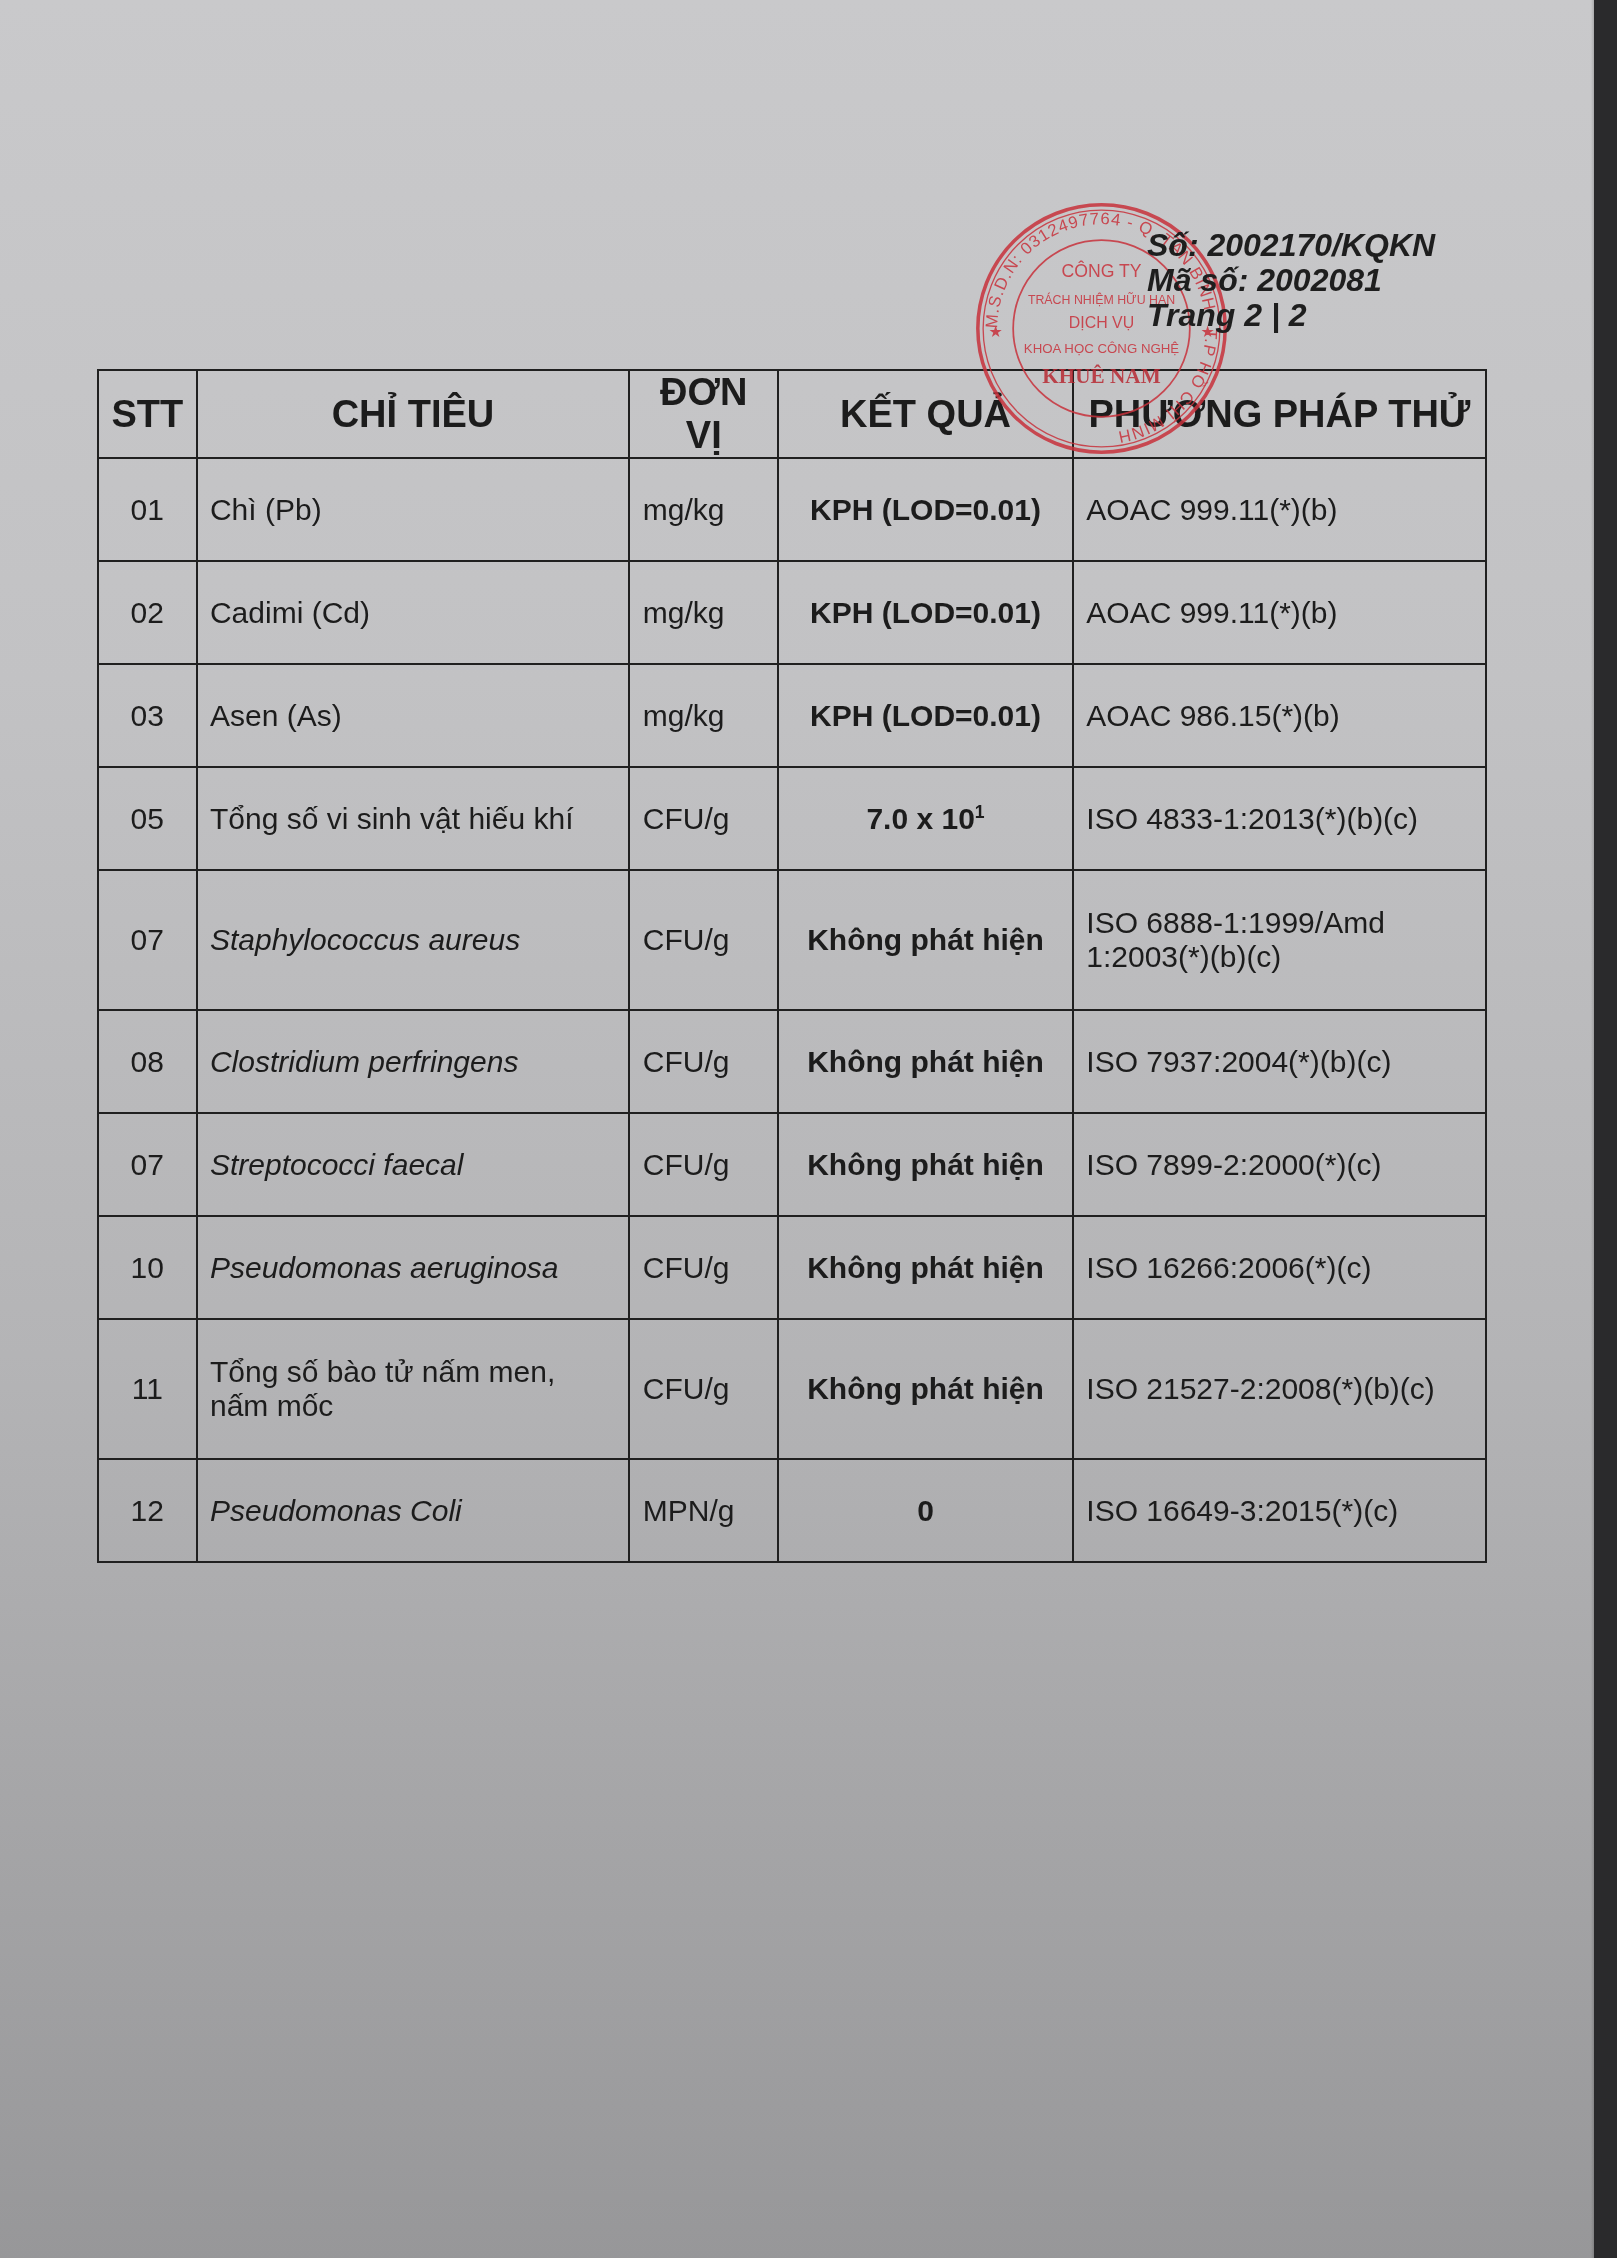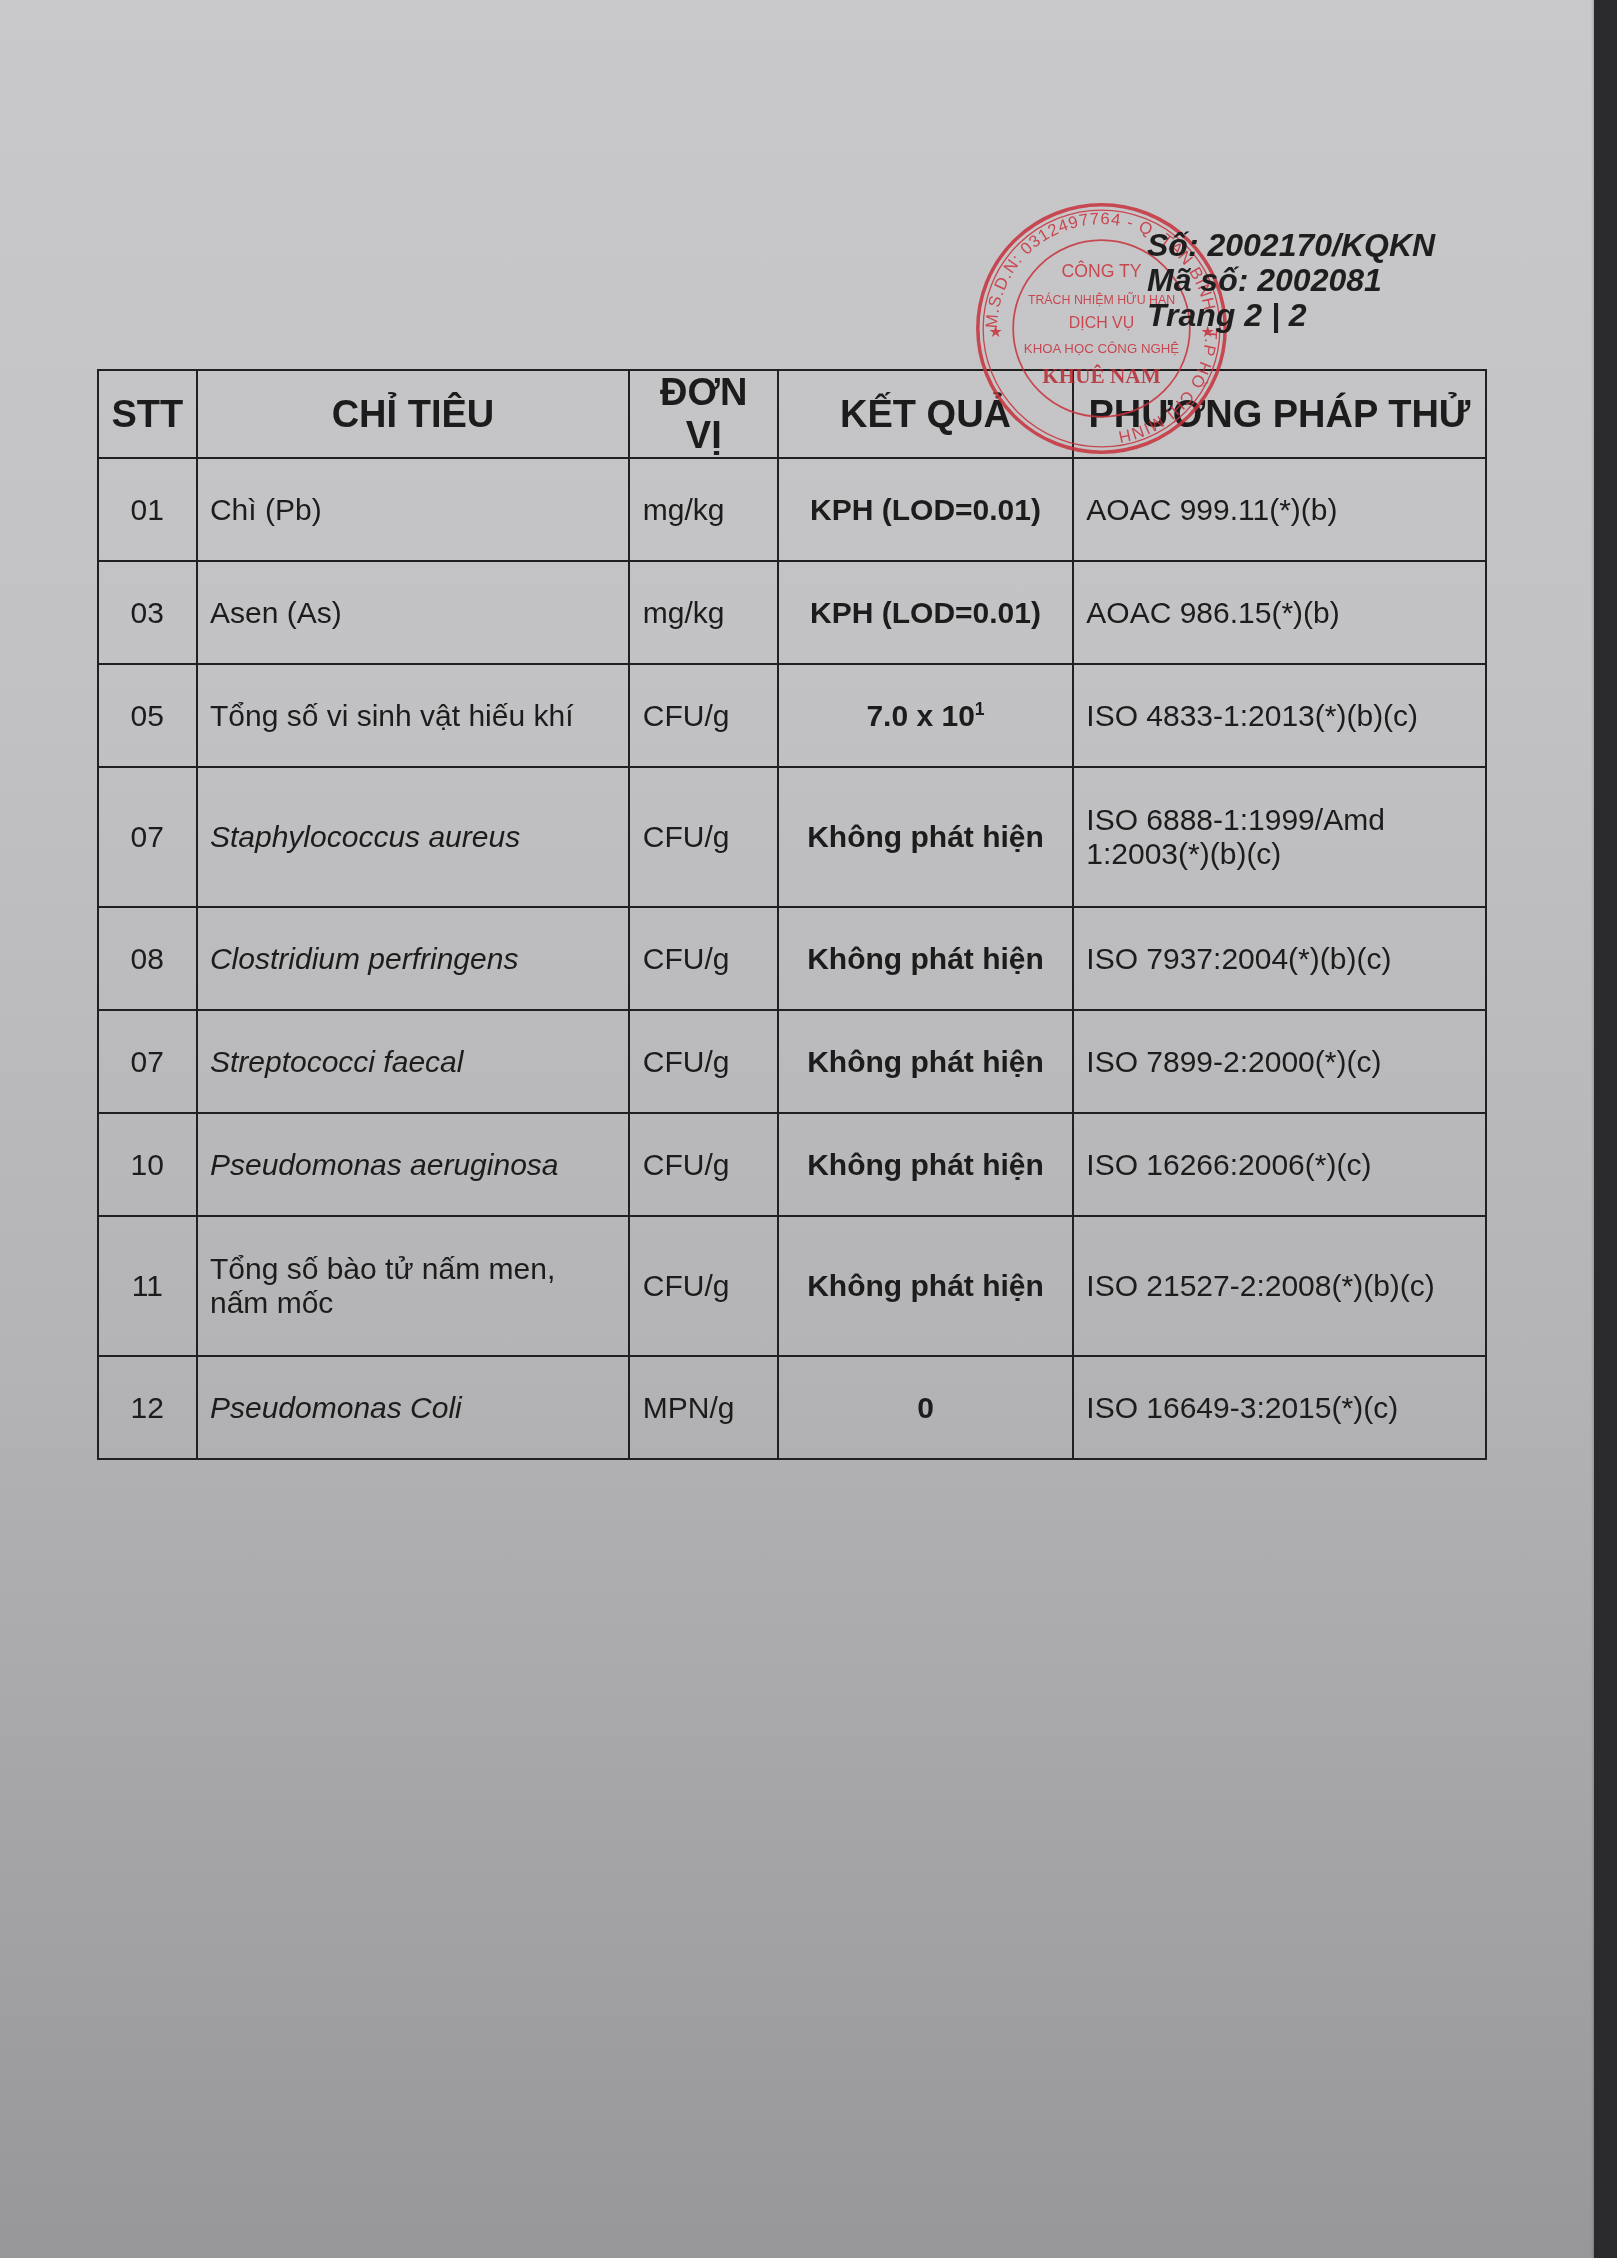--- a/index.html
+++ b/index.html
@@ -95,20 +95,27 @@
   </thead>
   <tbody>
     <tr>
       <td class="c-stt">01</td>
       <td class="c-name">Chì (Pb)</td>
       <td class="c-unit">mg/kg</td>
       <td class="c-res">KPH (LOD=0.01)</td>
       <td class="c-meth">AOAC 999.11(*)(b)</td>
     </tr>
     <tr>
+      <td class="c-stt">02</td>
+      <td class="c-name">Cadimi (Cd)</td>
+      <td class="c-unit">mg/kg</td>
+      <td class="c-res">KPH (LOD=0.01)</td>
+      <td class="c-meth">AOAC 999.11(*)(b)</td>
+    </tr>
+    <tr>
       <td class="c-stt">03</td>
       <td class="c-name">Asen (As)</td>
       <td class="c-unit">mg/kg</td>
       <td class="c-res">KPH (LOD=0.01)</td>
       <td class="c-meth">AOAC 986.15(*)(b)</td>
     </tr>
     <tr>
       <td class="c-stt">05</td>
       <td class="c-name">Tổng số vi sinh vật hiếu khí</td>
       <td class="c-unit">CFU/g</td>

